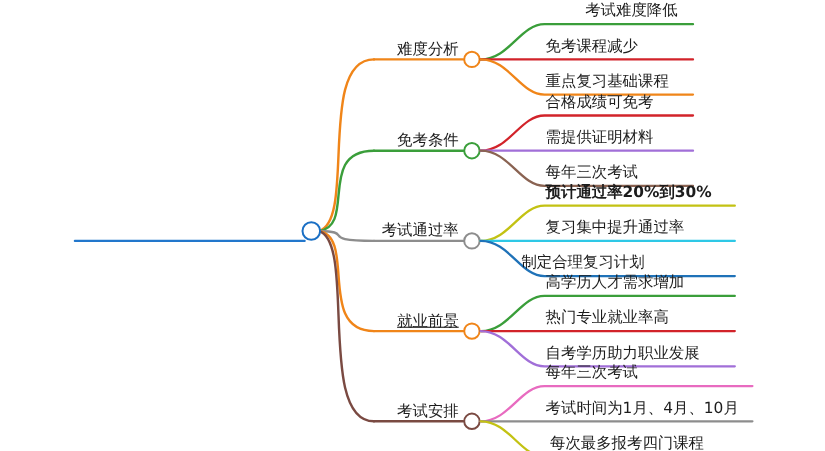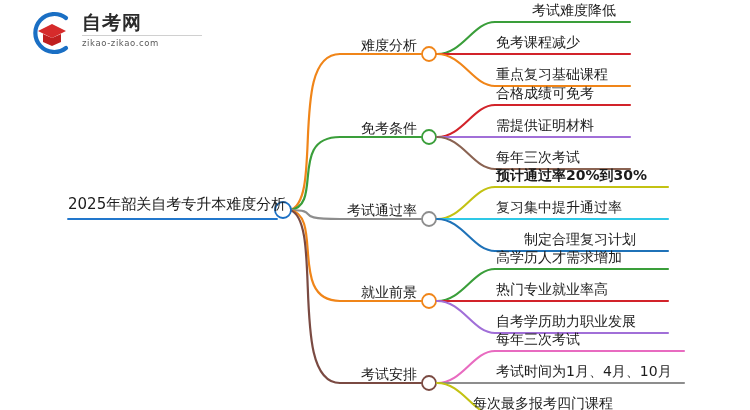--- a/index.html
+++ b/index.html
@@ -124,51 +124,38 @@
       <path d="M 437 301 C 463 301, 473 333, 495 333 L 668 333" fill="none" stroke="#a16fd8" stroke-width="2.1" stroke-linecap="round"></path>
       <path d="M 290 210 C 324 220.38, 288 383, 340 383" fill="none" stroke="#7a4a42" stroke-width="2.2" stroke-linecap="round"></path>
       <path d="M 340 383 L 421 383" fill="none" stroke="#7a4a42" stroke-width="2.2" stroke-linecap="round"></path>
       <circle cx="429" cy="383" r="7" fill="#ffffff" stroke="#7a4a42" stroke-width="1.8"></circle>
       <path d="M 437 383 C 463 383, 473 351, 495 351 L 684 351" fill="none" stroke="#e86bc0" stroke-width="2.1" stroke-linecap="round"></path>
       <path d="M 437 383 L 684 383" fill="none" stroke="#8d8d8d" stroke-width="2.1" stroke-linecap="round"></path>
       <path d="M 437 383 C 463 383, 473 415, 495 415 L 684 415" fill="none" stroke="#c3c213" stroke-width="2.1" stroke-linecap="round"></path>
       <circle cx="283" cy="210" r="8" fill="#ffffff" stroke="#1a6fc4" stroke-width="1.8"></circle>
     </svg>
 
-  <div class="logo-wrap">
-    <svg class="logo-mark" viewBox="0 0 48 48">
-      <path d="M40 9 A19 19 0 1 0 40 39" fill="none" stroke="#1a6fc4" stroke-width="4.2" stroke-linecap="round"></path>
-      <path d="M12 22 L26 15 L40 22 L26 29 Z" fill="#d62b2b"></path>
-      <path d="M17 25 L17 33 L26 37 L35 33 L35 25 L26 29 Z" fill="#c01f1f"></path>
-    </svg>
-    <div class="logo-text">
-      <div class="logo-cn">自考网</div>
-      <div class="logo-rule"></div>
-      <div class="logo-en">zikao-zikao.com</div>
-    </div>
-  </div>
 
-  <div class="node root-node">2025年韶关自考专升本难度分析</div>
 
   <div id="labels">
       <div class="node branch-node" style="top: 38px; right: 333px; margin-left: 36px;">难度分析</div>
       <div class="node leaf-node" style="top: 3px; left: 508px; margin-left: 24px;">考试难度降低</div>
       <div class="node leaf-node" style="top: 35px; left: 496px;">免考课程减少</div>
       <div class="node leaf-node" style="top: 67px; left: 496px;">重点复习基础课程</div>
       <div class="node branch-node" style="top: 121px; right: 333px;">免考条件</div>
       <div class="node leaf-node" style="top: 86px; left: 496px;">合格成绩可免考</div>
       <div class="node leaf-node" style="top: 118px; left: 496px;">需提供证明材料</div>
       <div class="node leaf-node" style="top: 150px; left: 496px;">每年三次考试</div>
       <div class="node branch-node" style="top: 203px; right: 333px;">考试通过率</div>
       <div class="node leaf-node" style="top: 168px; left: 496px; font-weight: bold;">预计通过率20%到30%</div>
       <div class="node leaf-node" style="top: 200px; left: 496px;">复习集中提升通过率</div>
-      <div class="node leaf-node" style="top: 232px; left: 524px;">制定合理复习计划</div>
-      <div class="node branch-node" style="top: 285px; right: 333px;">就业前景</div>
+      <div class="node leaf-node" style="top: 232px; left: 474px;">制定合理复习计划</div>
+      <div class="node branch-node" style="top: 285px; right: 333px; text-decoration: underline;">就业前景</div>
       <div class="node leaf-node" style="top: 250px; left: 496px;">高学历人才需求增加</div>
       <div class="node leaf-node" style="top: 282px; left: 496px;">热门专业就业率高</div>
       <div class="node leaf-node" style="top: 314px; left: 496px;">自考学历助力职业发展</div>
       <div class="node branch-node" style="top: 367px; right: 333px;">考试安排</div>
       <div class="node leaf-node" style="top: 332px; left: 496px;">每年三次考试</div>
       <div class="node leaf-node" style="top: 364px; left: 496px;">考试时间为1月、4月、10月</div>
-      <div class="node leaf-node" style="top: 396px; left: 473px;">每次最多报考四门课程</div>
+      <div class="node leaf-node" style="top: 396px; left: 500px;">每次最多报考四门课程</div>
     </div>
 
 </div>
 
 </body></html>

